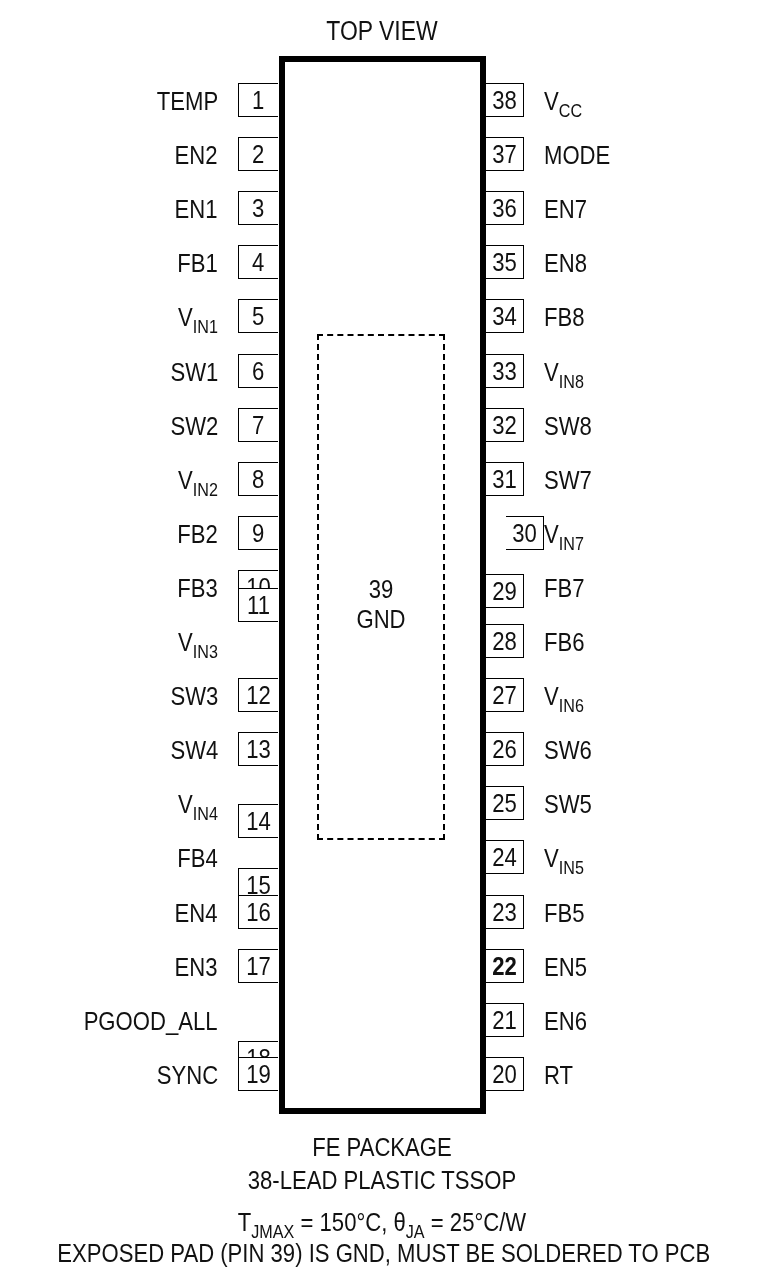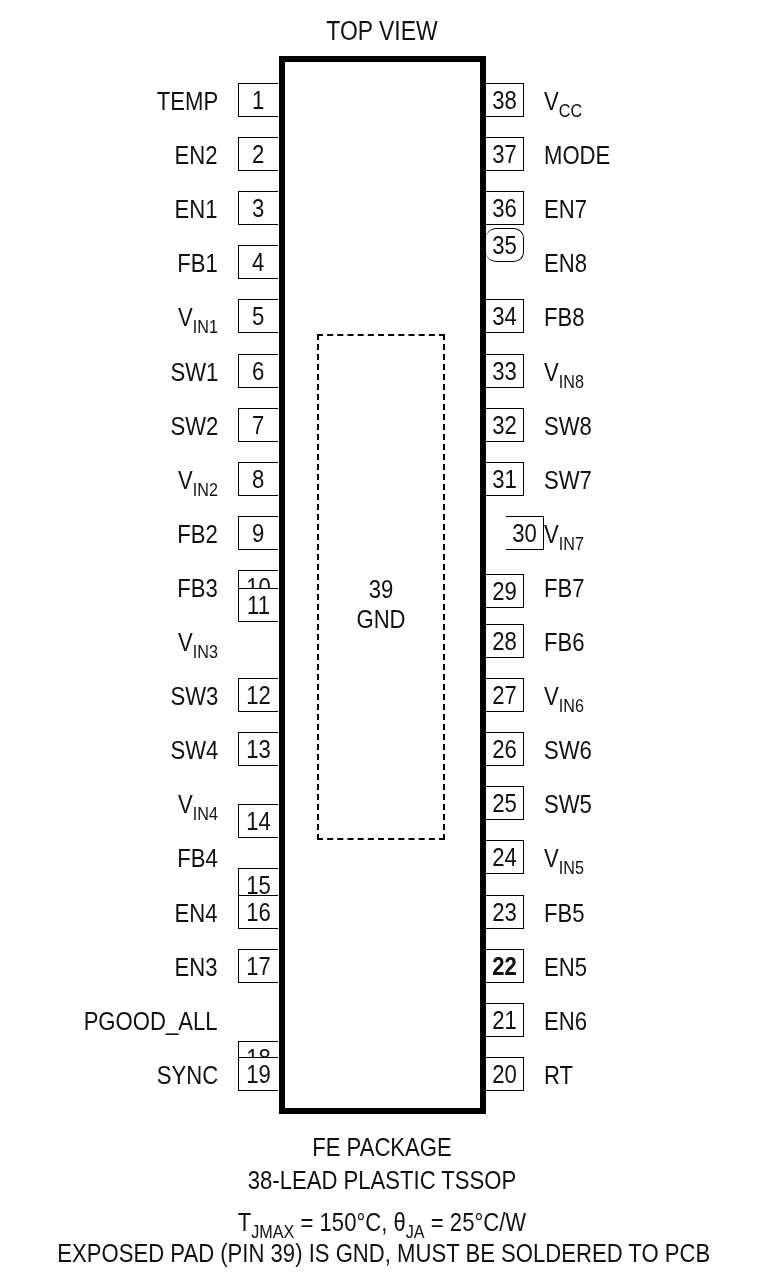--- a/index.html
+++ b/index.html
@@ -77,21 +77,21 @@
     <div class="pin-box left" style="top: 1041px; text-align: center;"><span>18</span></div>
     <div class="pin-name left" style="top: 1003.7px;"><span>PGOOD_ALL</span></div>
     <div class="pin-box left" style="top: 1056.8px;"><span>19</span></div>
     <div class="pin-name left" style="top: 1057.8px;"><span>SYNC</span></div>
     <div class="pin-box right" style="top: 83px;"><span>38</span></div>
     <div class="pin-name right" style="top: 84px;"><span>V</span><sub>CC</sub></div>
     <div class="pin-box right" style="top: 137.1px;"><span>37</span></div>
     <div class="pin-name right" style="top: 138.1px;"><span>MODE</span></div>
     <div class="pin-box right" style="top: 191.2px;"><span>36</span></div>
     <div class="pin-name right" style="top: 192.2px;"><span>EN7</span></div>
-    <div class="pin-box right" style="top: 228px; border-radius: 10px;"><span>35</span></div>
+    <div class="pin-box right" style="top: 245px;"><span>35</span></div>
     <div class="pin-name right" style="top: 246.3px;"><span>EN8</span></div>
     <div class="pin-box right" style="top: 299.4px;"><span>34</span></div>
     <div class="pin-name right" style="top: 300.4px;"><span>FB8</span></div>
     <div class="pin-box right" style="top: 353.5px;"><span>33</span></div>
     <div class="pin-name right" style="top: 354.5px;"><span>V</span><sub>IN8</sub></div>
     <div class="pin-box right" style="top: 407.6px;"><span>32</span></div>
     <div class="pin-name right" style="top: 408.6px;"><span>SW8</span></div>
     <div class="pin-box right" style="top: 461.7px;"><span>31</span></div>
     <div class="pin-name right" style="top: 462.7px;"><span>SW7</span></div>
     <div class="pin-box right" style="top: 515.8px; margin-left: 20px;"><span>30</span></div>

